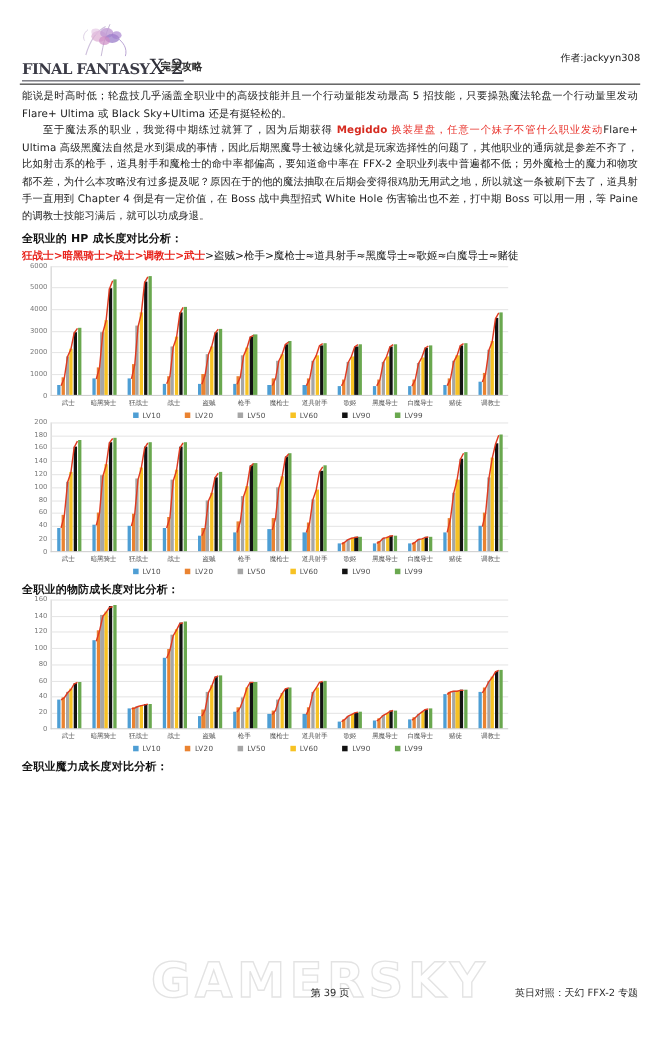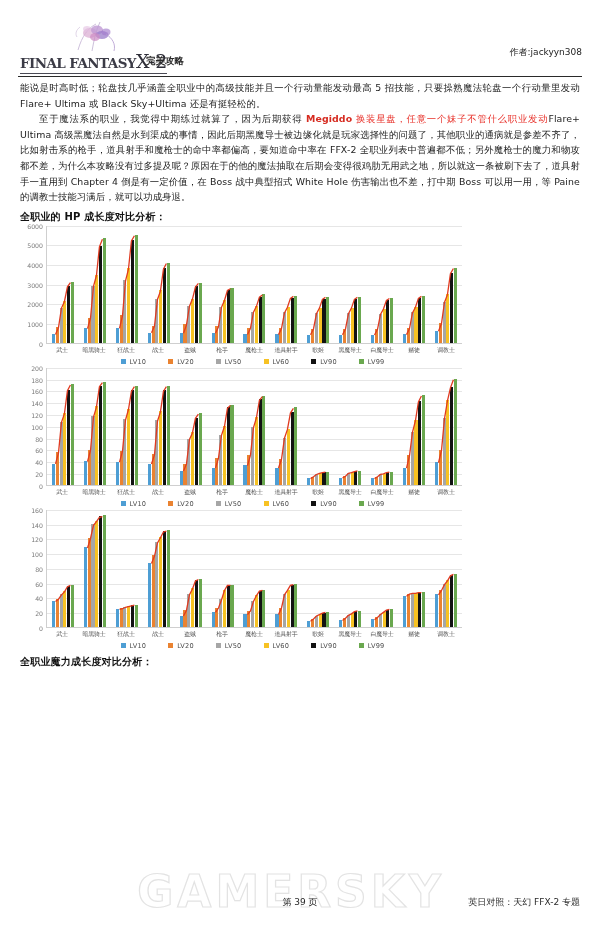--- a/index.html
+++ b/index.html
@@ -184,20 +184,21 @@
   <div class="header-rule"></div>
 </div>
 
 <div class="content">
 
   <p class="para first"><span>能说是时高时低；轮盘技几乎涵盖全职业中的高级技能并且一个行动量能发动最高 5 招技能，只要操熟魔法轮盘一个行动量里发动 Flare+ Ultima 或 Black Sky+Ultima 还是有挺轻松的。</span></p>
 
   <p class="para indent"><span>至于魔法系的职业，我觉得中期练过就算了，因为后期获得 </span><span class="hl-red-b">Megiddo</span><span class="hl-red"> 换装星盘，任意一个妹子不管什么职业发动</span><span>Flare+ Ultima 高级黑魔法自然是水到渠成的事情，因此后期黑魔导士被边缘化就是玩家选择性的问题了，其他职业的通病就是参差不齐了，比如射击系的枪手，道具射手和魔枪士的命中率都偏高，要知道命中率在 FFX-2 全职业列表中普遍都不低；另外魔枪士的魔力和物攻都不差，为什么本攻略没有过多提及呢？原因在于的他的魔法抽取在后期会变得很鸡肋无用武之地，所以就这一条被刷下去了，道具射手一直用到 Chapter 4 倒是有一定价值，在 Boss 战中典型招式 White Hole 伤害输出也不差，打中期 Boss 可以用一用，等 Paine 的调教士技能习满后，就可以功成身退。</span></p>
 
   <div class="sec-title">全职业的 HP 成长度对比分析：</div>
+  <div class="rank-line"><span class="rank-red">狂战士&gt;暗黑骑士&gt;战士&gt;调教士&gt;武士</span><span class="rank-rest">&gt;盗贼&gt;枪手&gt;魔枪士≈道具射手≈黑魔导士≈歌姬≈白魔导士≈赌徒</span></div>
   <div class="chart" style="position: relative;">
       <div class="plot-area" style="height: 118px;">
         <div class="gridline" style="top: 98.3333px;"></div>
         <div class="gridline" style="top: 78.6667px;"></div>
         <div class="gridline" style="top: 59px;"></div>
         <div class="gridline" style="top: 39.3333px;"></div>
         <div class="gridline" style="top: 19.6667px;"></div>
         <div class="gridline" style="top: 0px;"></div>
         <div class="bars">
           <div class="group">
@@ -604,20 +605,21 @@
           <span class="legend-swatch" style="background: rgb(18, 18, 18);"></span>
           <span class="legend-label">LV90</span>
         </div>
         <div class="legend-item">
           <span class="legend-swatch" style="background: rgb(106, 168, 79);"></span>
           <span class="legend-label">LV99</span>
         </div>
       </div>
     </div>
 
+  <div class="sec-title">全职业的物防成长度对比分析：</div>
   <div class="chart" style="position: relative;">
       <div class="plot-area" style="height: 118px;">
         <div class="gridline" style="top: 103.25px;"></div>
         <div class="gridline" style="top: 88.5px;"></div>
         <div class="gridline" style="top: 73.75px;"></div>
         <div class="gridline" style="top: 59px;"></div>
         <div class="gridline" style="top: 44.25px;"></div>
         <div class="gridline" style="top: 29.5px;"></div>
         <div class="gridline" style="top: 14.75px;"></div>
         <div class="gridline" style="top: 0px;"></div>

